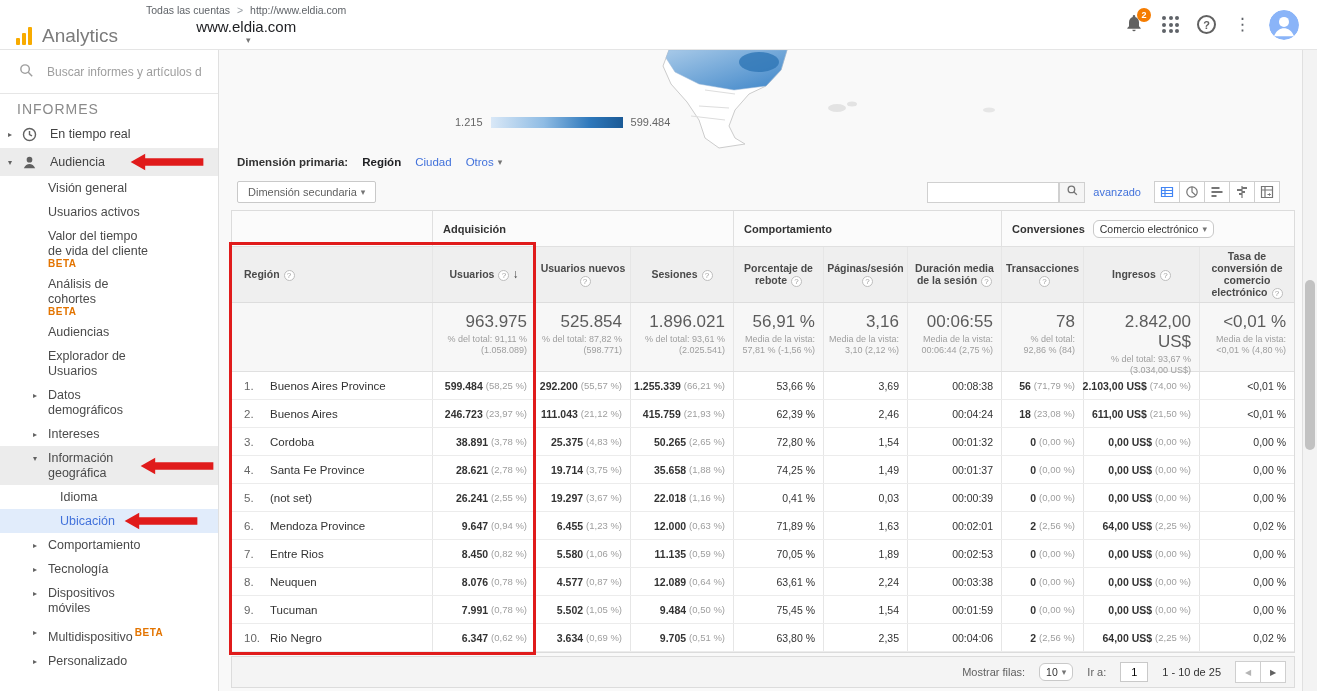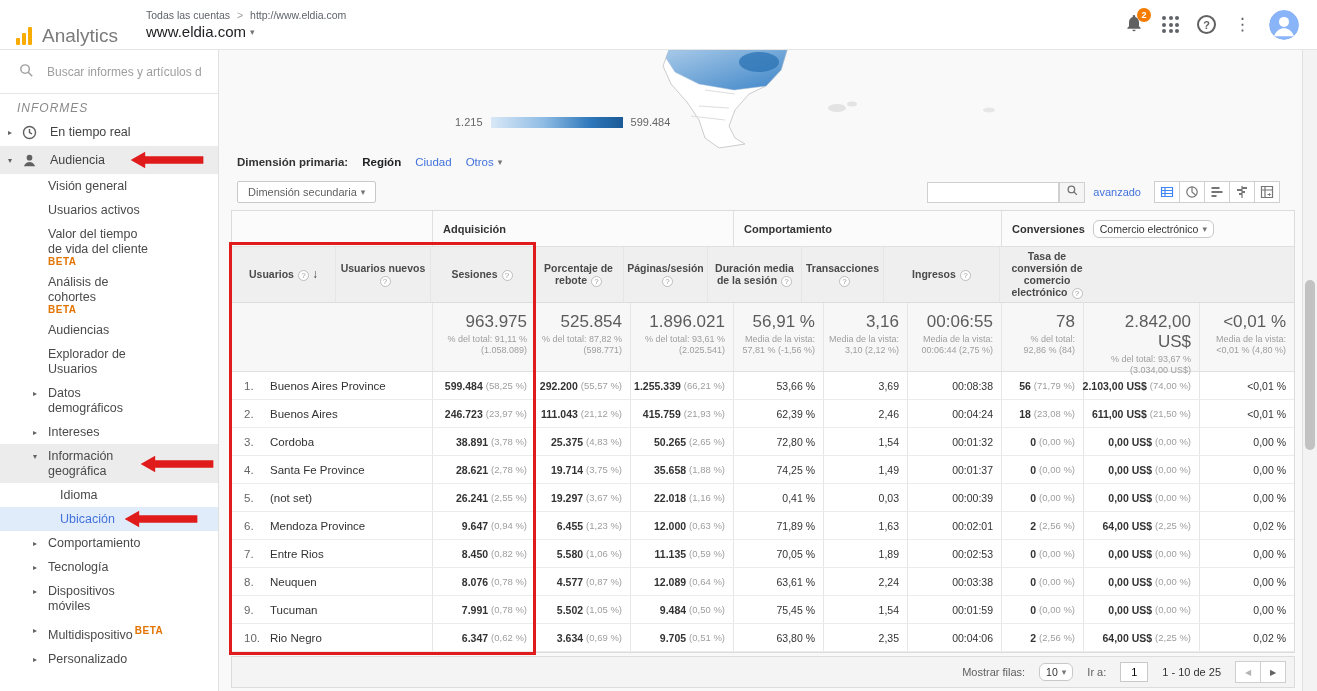--- a/index.html
+++ b/index.html
@@ -10,37 +10,37 @@
   
   .header { position:absolute; top:0; left:0; right:0; height:50px; background:#fff; border-bottom:1px solid #e5e5e5; z-index:5; display:flex; align-items:center; }
   .logo-area { display:flex; align-items:center; padding-left:16px; width:130px;margin-top:23px; }
   .ga-logo { display:inline-flex; align-items:flex-end; height:18px; }
   .ga-logo i { display:inline-block; width:4px; background:#f8ab00; margin-right:2px; border-radius:1px; }
   .ga-logo .b1{height:7px} .ga-logo .b2{height:12px} .ga-logo .b3{height:18px}
   .app-name { font-size:19px; color:#7b7b7b; margin-left:8px; }
   .acct-area { padding-left:16px; }
   .crumb { font-size:10.5px; color:#5f6368; }
   .crumb-sep { margin:0 4px; color:#9aa0a6; }
-  .acct-name { font-size:15px; color:#202124; margin-top:2px; display:flex; align-items:center; cursor:pointer; }
+  .acct-name { font-size:15px; color:#202124; margin-top:2px; display:flex; align-items:center; cursor:pointer;flex-direction:column; }
   .caret { font-size:9px; color:#757575; margin-left:4px; }
   .header-right { margin-left:auto; display:flex; align-items:center; gap:18px; padding-right:18px; }
   .bell-wrap { position:relative; cursor:pointer; }
   .badge { position:absolute; top:-5px; right:-7px; min-width:14px; height:14px; border-radius:7px; background:#f57c00; color:#fff; font-size:9px; font-weight:bold; display:flex; align-items:center; justify-content:center; padding:0 3px; }
   .apps { display:grid; grid-template-columns:repeat(3,4px); grid-gap:2.5px; cursor:pointer; }
   .apps i { width:4px; height:4px; border-radius:50%; background:#5f6368; }
   .hlp { width:19px; height:19px; border:2px solid #616161; border-radius:50%; color:#616161; font-weight:bold; font-size:11px; display:flex; align-items:center; justify-content:center; cursor:pointer; }
   .kebab { font-size:17px; color:#5f6368; cursor:pointer; line-height:1; }
   .avatar { width:30px; height:30px; border-radius:50%; overflow:hidden; cursor:pointer; }
 
   
   .sidebar { position:absolute; top:50px; left:0; width:219px; bottom:0; background:#fff; border-right:1px solid #e0e0e0; z-index:4; }
   .side-search { height:44px; display:flex; align-items:center; padding-left:18px; border-bottom:1px solid #e6e6e6; }
   .side-search input { border:none; outline:none; font-size:12px; color:#757575; margin-left:12px; width:155px; font-family:"Liberation Sans",sans-serif; }
   .side-search input::placeholder { color:#9e9e9e; }
-  .informes { font-size:12px; color:#8a8a8a; letter-spacing:1px; padding:7px 0 3px 17px;font-style:italic; }
+  .informes { font-size:14px; color:#8a8a8a; letter-spacing:1px; padding:7px 0 3px 17px; }
   .s-item { position:relative; display:flex; align-items:center; padding:5px 6px 5px 8px; cursor:pointer; color:#424242; min-height:26px; }
   .s-item .expander { font-size:8px; color:#616161; width:12px; flex:none; }
   .s-ico { width:18px; height:18px; margin-right:12px; flex:none; display:flex; align-items:center; justify-content:center; }
   .lbl-wrap { line-height:15px; font-size:12.5px; }
   .lvl1 { padding-left:48px; min-height:24px; align-items:flex-end; padding-top:5px; padding-bottom:4px; }
   .lvl1 .expander { position:absolute; left:33px; top:8px; }
   .lvl1 .lbl-wrap { max-width:104px; color:#4a4a4a; }
   .lvl2 { padding-left:60px; min-height:24px; padding-top:5px; padding-bottom:4px; }
   .lvl2 .lbl-wrap { color:#4a4a4a; }
   .hl { background:#ececec; }
@@ -379,20 +379,23 @@
         <div class="gcell g3">
           <span>Conversiones</span>
           <span class="mini-select">
             <span>Comercio electrónico</span>
             <span class="caret">▾</span>
           </span>
         </div>
       </div>
 
       <div class="head-row">
+        <div class="cell c0 head-cell head-left">
+            <span class="hc-inner"><span>Región</span><span class="qmark">?</span></span>
+          </div>
         <div class="cell c1 head-cell">
             <span class="hc-inner"><span>Usuarios</span><span class="qmark">?</span><span class="sort">↓</span></span>
           </div>
         <div class="cell c2 head-cell">
             <span class="hc-inner"><span>Usuarios nuevos</span><span class="qmark">?</span></span>
           </div>
         <div class="cell c3 head-cell">
             <span class="hc-inner"><span>Sesiones</span><span class="qmark">?</span></span>
           </div>
         <div class="cell c4 head-cell">

